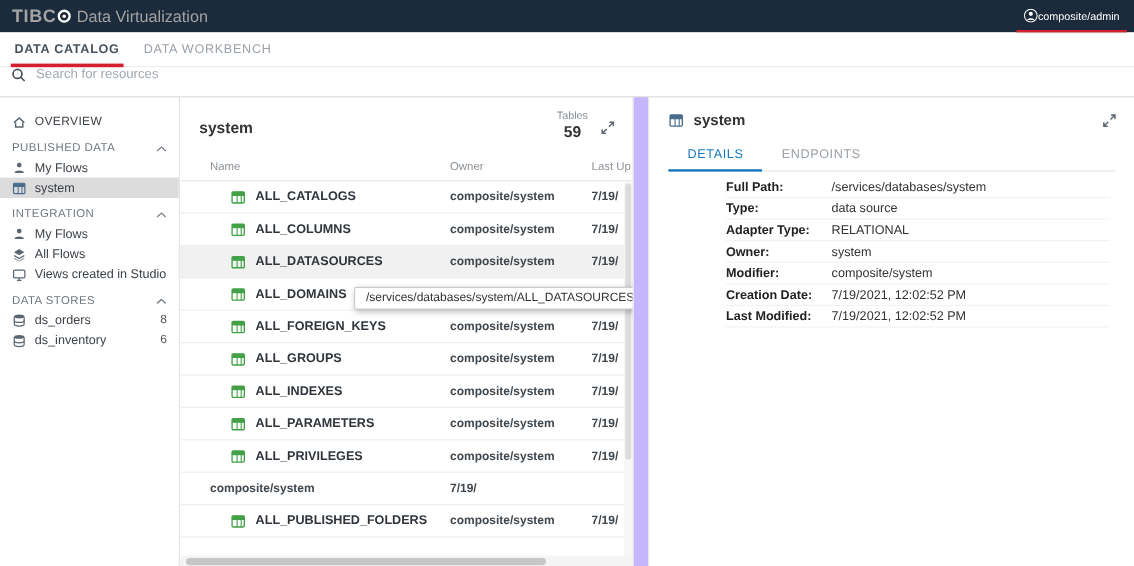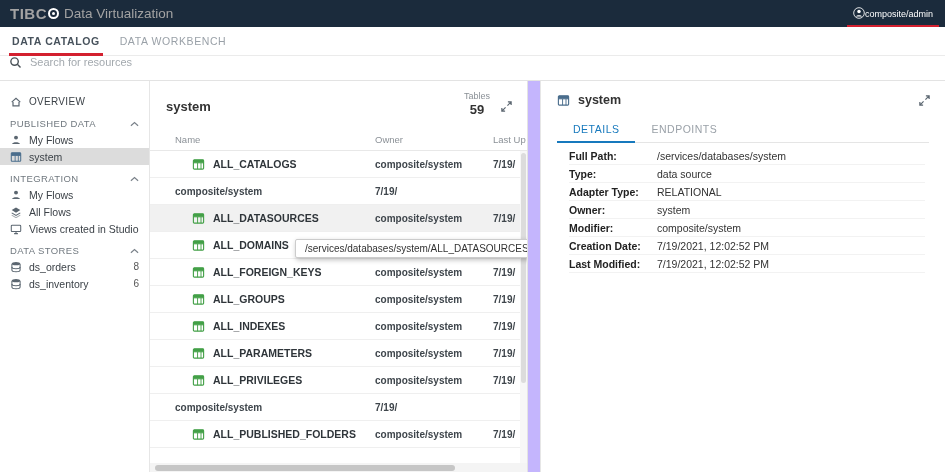--- a/index.html
+++ b/index.html
@@ -66,21 +66,21 @@
   
   .details-panel { flex:1; background:#fff; margin-left:12px; border-left:1px solid #e6e6e6; padding:12px 16px 0 16px; position:relative; overflow:hidden; }
   .dp-head { display:flex; align-items:center; gap:8px; }
   .dp-title { font-size:12.5px; font-weight:bold; color:#333; }
   .dp-expand { position:absolute; right:14px; top:13px; cursor:pointer; }
   .dp-tabs { display:flex; margin-top:10px; border-bottom:1px solid #e5e5e5; }
   .dp-tab { position:relative; padding:6px 16px 7px; font-size:10.5px; letter-spacing:.5px; color:#9aa1a8; cursor:pointer; }
   .dp-tab.active { color:#1779bd; }
   .dp-tab.active::after { content:""; position:absolute; left:0; right:0; bottom:-1px; height:2px; background:#1779bd; }
   .dp-fields { margin-top:4px; padding-left:12px; margin-right:4px; }
-  .dp-field { display:flex; align-items:flex-end; min-height:18px; border-bottom:1px solid #f2f2f2; padding:2px 0; }
+  .dp-field { display:flex; align-items:flex-end; min-height:18px; border-bottom:1px solid #f2f2f2; padding:2px 0;margin-left:36px; }
   .dp-label { width:88px; flex:none; font-size:10.5px; font-weight:bold; color:#222; }
   .dp-value { font-size:10.5px; color:#333; white-space:nowrap; }
 </style>
 </head>
 <body>
 
 <div class="topbar">
   <div class="brand">
     <span class="brand-bold">TIBC</span>
     <span class="o-mark"></span>
@@ -249,20 +249,30 @@
                 <path d="M1.5 5.2h11M6 5.2v6.8M9.7 5.2v6.8" stroke="#43a047" stroke-width="1"></path>
                 <path d="M1.5 3c0-.6.4-1 1-1h9c.6 0 1 .4 1 1v2.2h-11z" fill="#43a047"></path>
               </svg>
             </span>
             <span>ALL_CATALOGS</span>
           </div>
           <div class="cell">composite/system</div>
           <div class="cell">7/19/</div>
         </div>
         <div class="trow">
+          <div class="cell-name">
+            <span class="icn">
+              <svg viewBox="0 0 14 14" width="13" height="13">
+                <rect x="1.5" y="2" width="11" height="10" rx="1" fill="none" stroke="#43a047" stroke-width="1.2"></rect>
+                <path d="M1.5 5.2h11M6 5.2v6.8M9.7 5.2v6.8" stroke="#43a047" stroke-width="1"></path>
+                <path d="M1.5 3c0-.6.4-1 1-1h9c.6 0 1 .4 1 1v2.2h-11z" fill="#43a047"></path>
+              </svg>
+            </span>
+            <span>ALL_COLUMNS</span>
+          </div>
           <div class="cell">composite/system</div>
           <div class="cell">7/19/</div>
         </div>
         <div class="trow highlight">
           <div class="cell-name">
             <span class="icn">
               <svg viewBox="0 0 14 14" width="13" height="13">
                 <rect x="1.5" y="2" width="11" height="10" rx="1" fill="none" stroke="#43a047" stroke-width="1.2"></rect>
                 <path d="M1.5 5.2h11M6 5.2v6.8M9.7 5.2v6.8" stroke="#43a047" stroke-width="1"></path>
                 <path d="M1.5 3c0-.6.4-1 1-1h9c.6 0 1 .4 1 1v2.2h-11z" fill="#43a047"></path>

